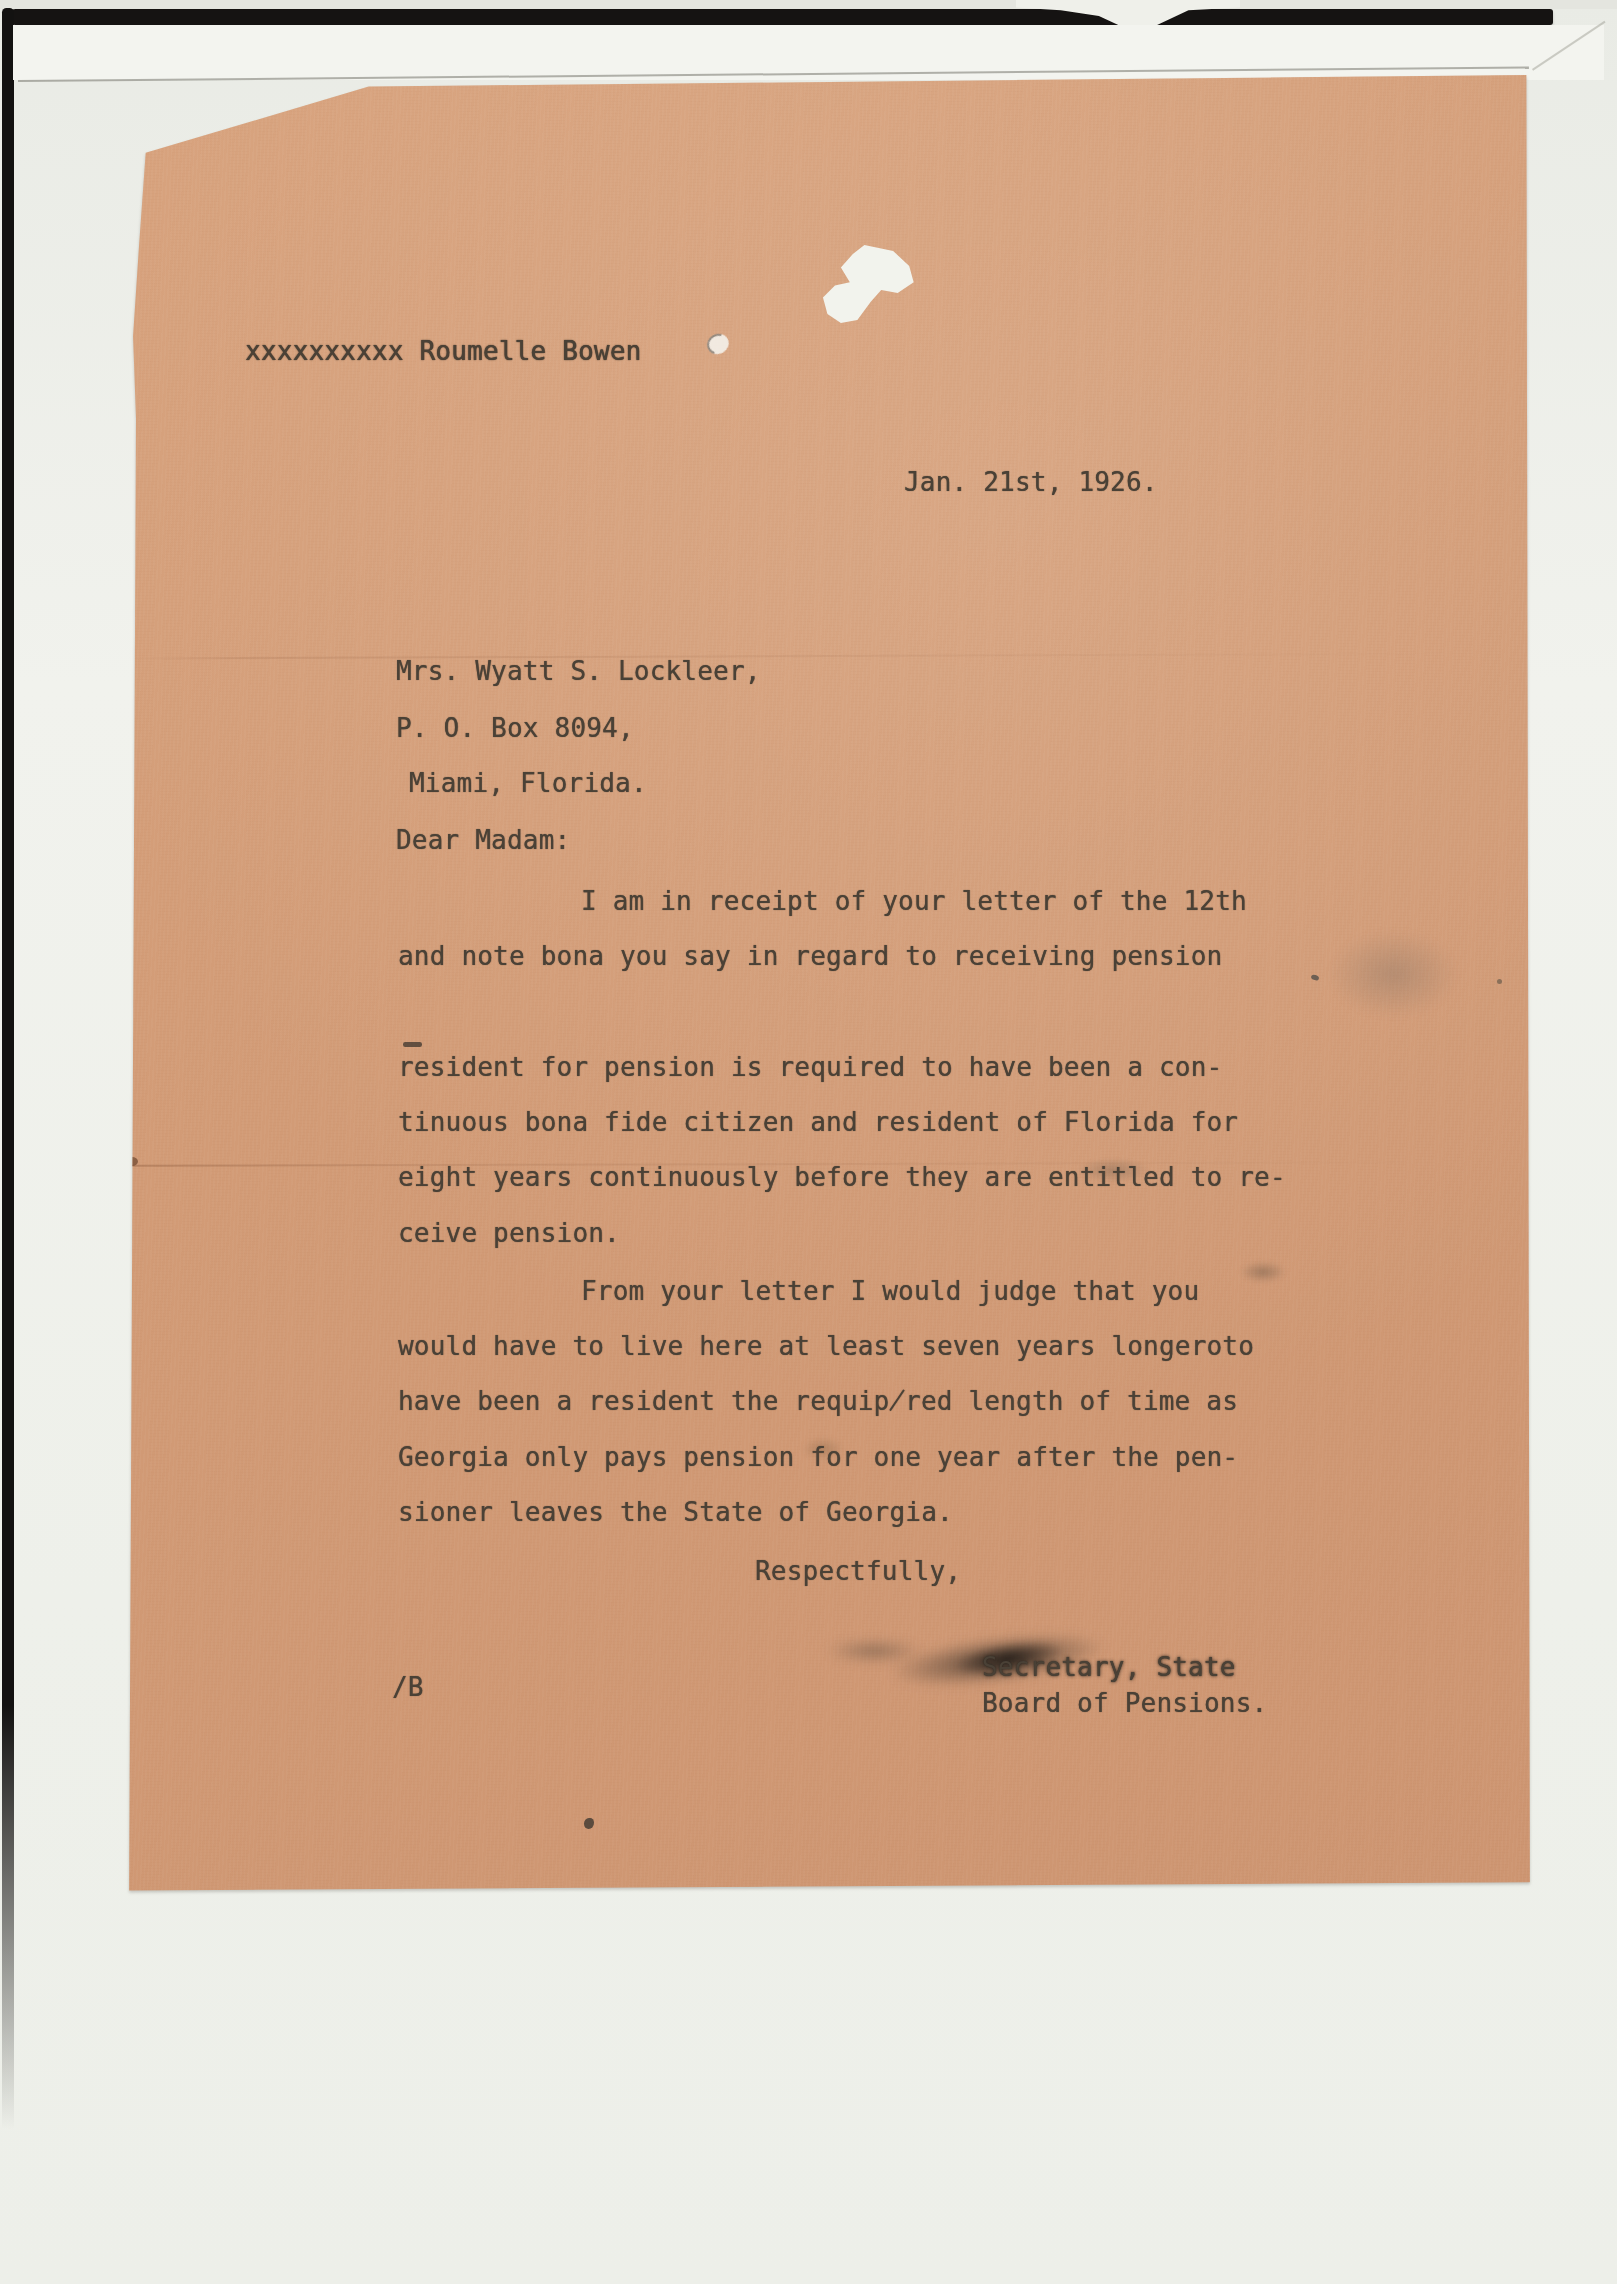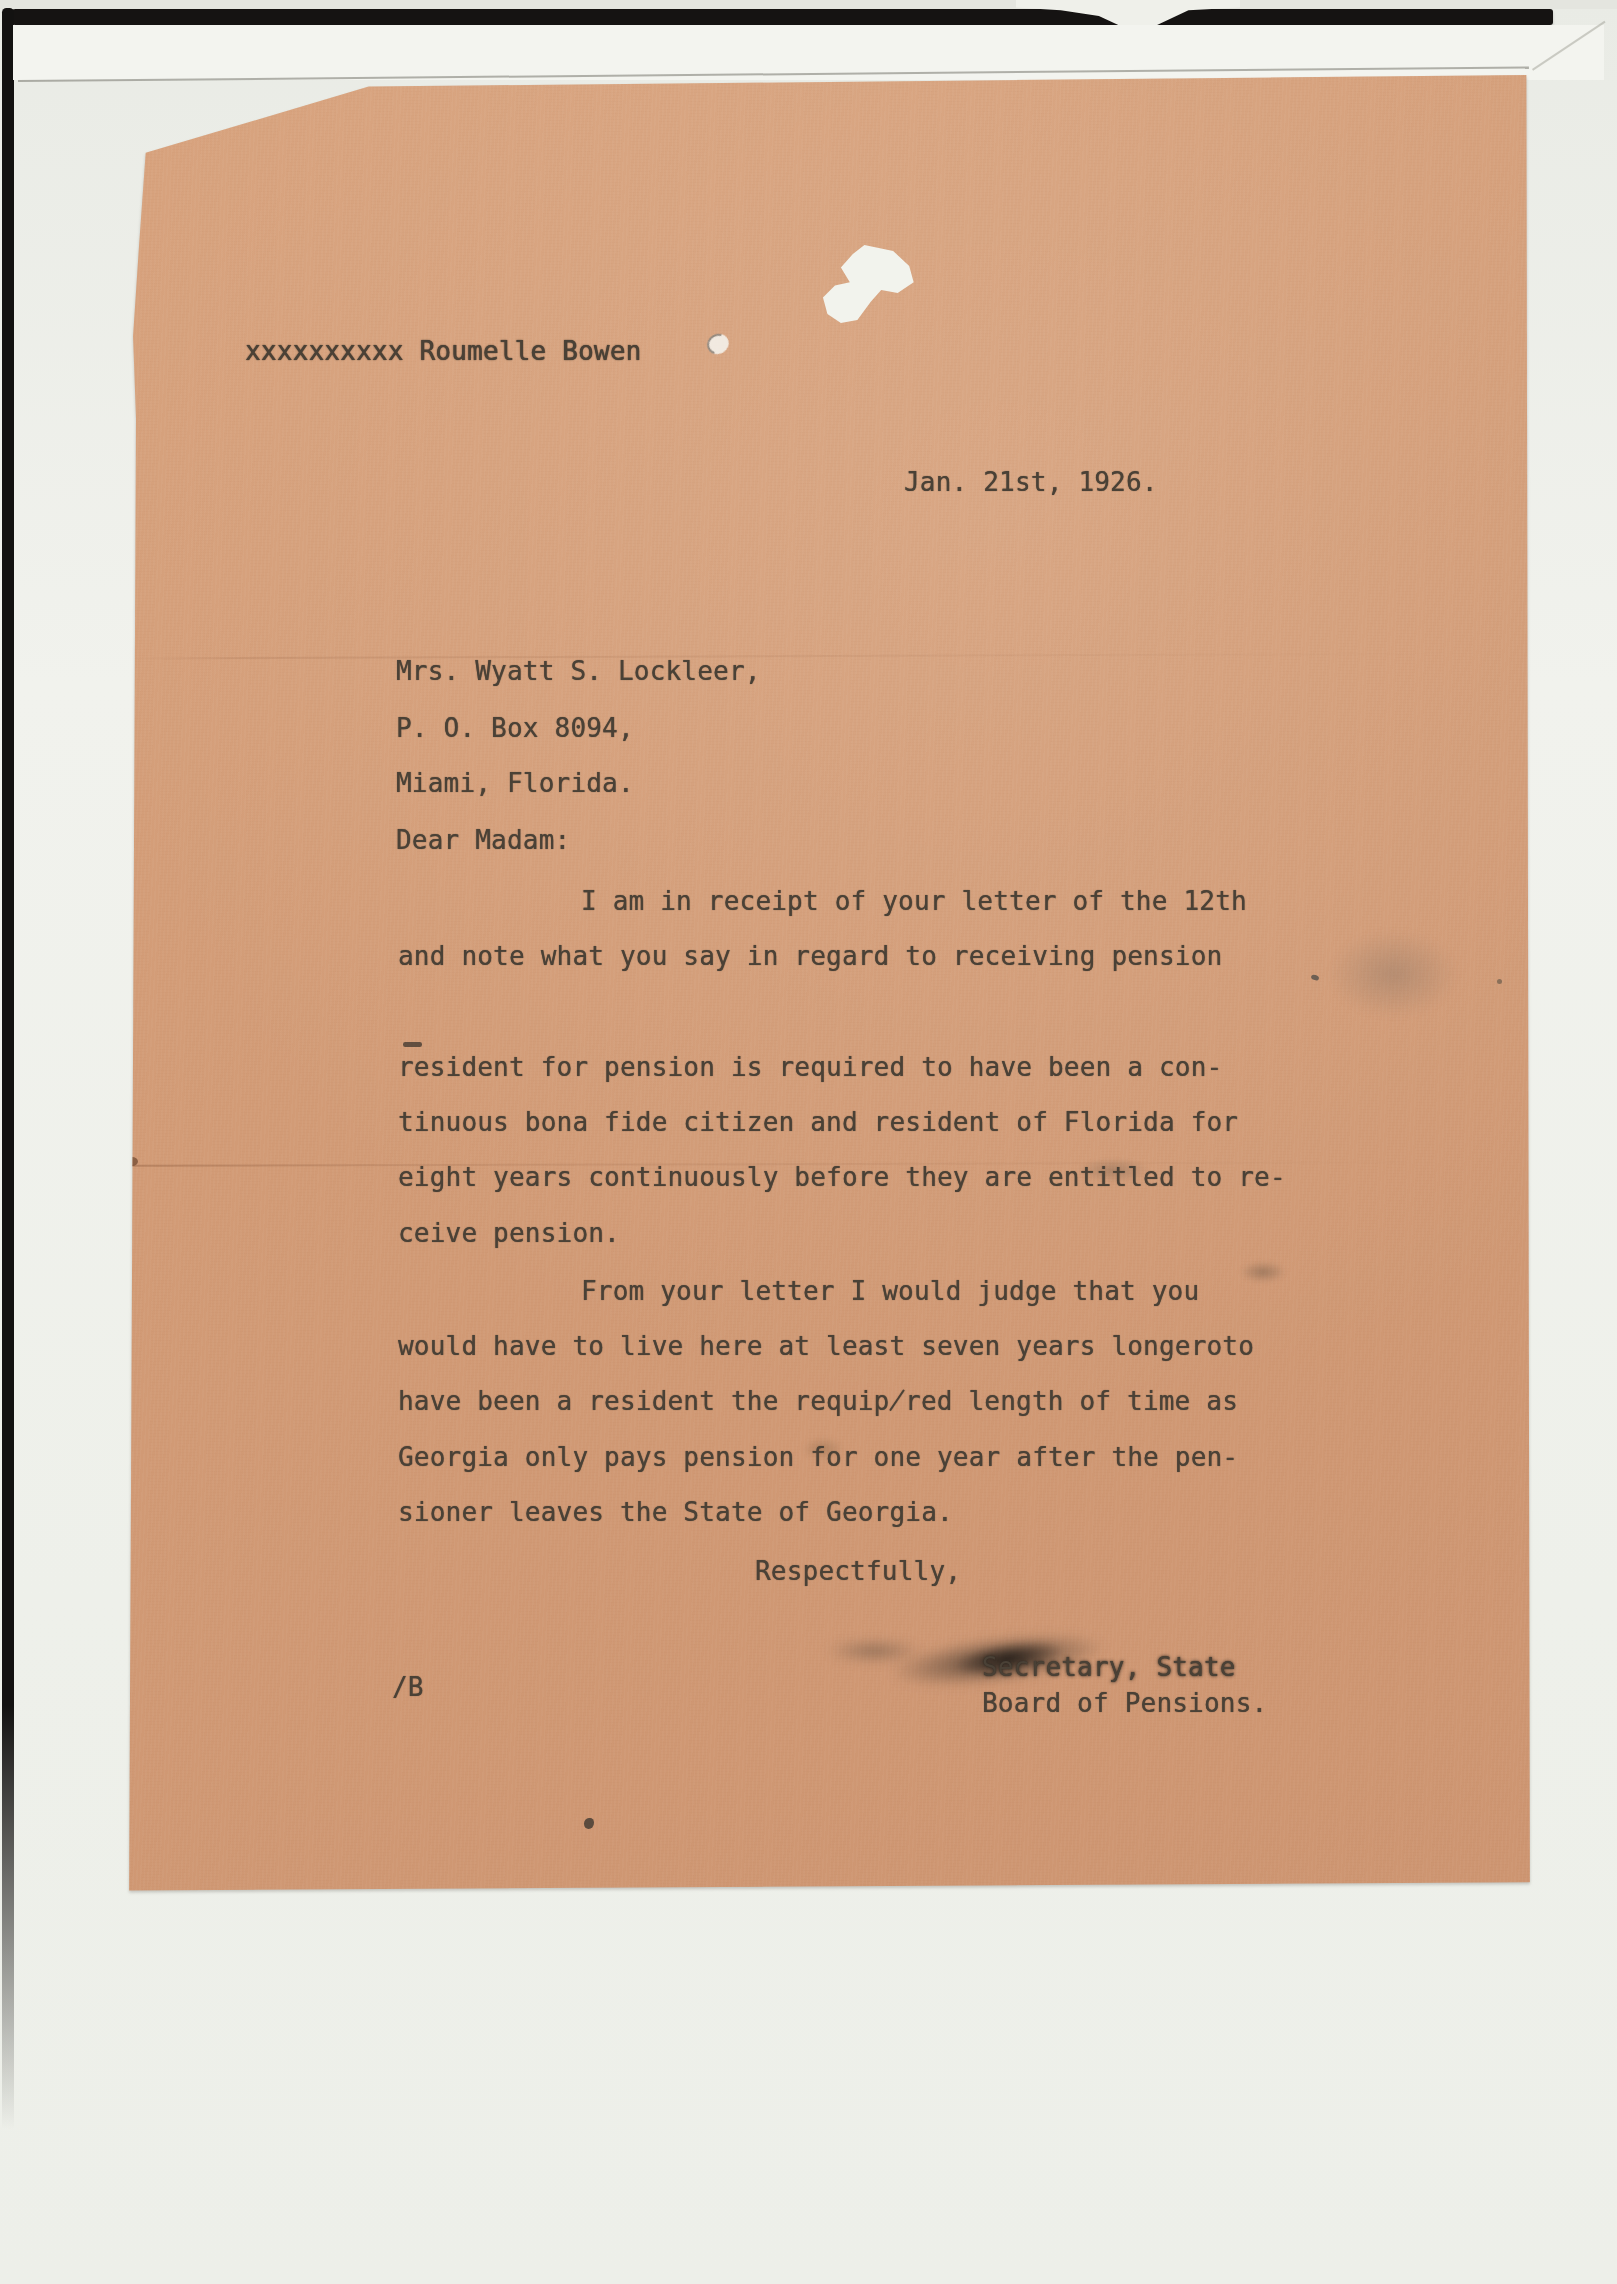--- a/index.html
+++ b/index.html
@@ -115,25 +115,25 @@
     <div class="abs speck-a"></div>
     <div class="abs speck-b"></div>
     <div class="abs speck-c"></div>
     <div class="abs applicant-mark"></div>
 
     <div class="tl boldish" style="left:118px;top:266px">xxxxxxxxxx Roumelle Bowen</div>
     <div class="tl" style="left:777px;top:397px">Jan. 21st, 1926.</div>
 
     <div class="tl" style="left:269px;top:586px">Mrs. Wyatt S. Lockleer,</div>
     <div class="tl" style="left:269px;top:643px">P. O. Box 8094,</div>
-    <div class="tl" style="left:269px;top:698px">Miami, Florida.</div>
+    <div class="tl" style="left:282px;top:698px">Miami, Florida.</div>
     <div class="tl" style="left:269px;top:755px">Dear Madam:</div>
 
     <div class="tl" style="left:454px;top:816px">I am in receipt of your letter of the 12th</div>
-    <div class="tl" style="left:271px;top:871px">and note what you say in regard to receiving pension</div>
+    <div class="tl" style="left:271px;top:871px">and note bona you say in regard to receiving pension</div>
     <div class="tl" style="left:271px;top:982px">resident for pension is required to have been a con-</div>
     <div class="tl" style="left:271px;top:1037px">tinuous bona fide citizen and resident of Florida for</div>
     <div class="tl" style="left:271px;top:1092px">eight years continuously before they are entitled to re-</div>
     <div class="tl" style="left:271px;top:1148px">ceive pension.</div>
 
     <div class="tl" style="left:454px;top:1206px">From your letter I would judge that you</div>
     <div class="tl" style="left:271px;top:1261px">would have to live here at least seven years longeroto</div>
     <div class="tl" style="left:271px;top:1316px">have been a resident the requip̸red length of time as</div>
     <div class="tl" style="left:271px;top:1372px">Georgia only pays pension for one year after the pen-</div>
     <div class="tl" style="left:271px;top:1427px">sioner leaves the State of Georgia.</div>

